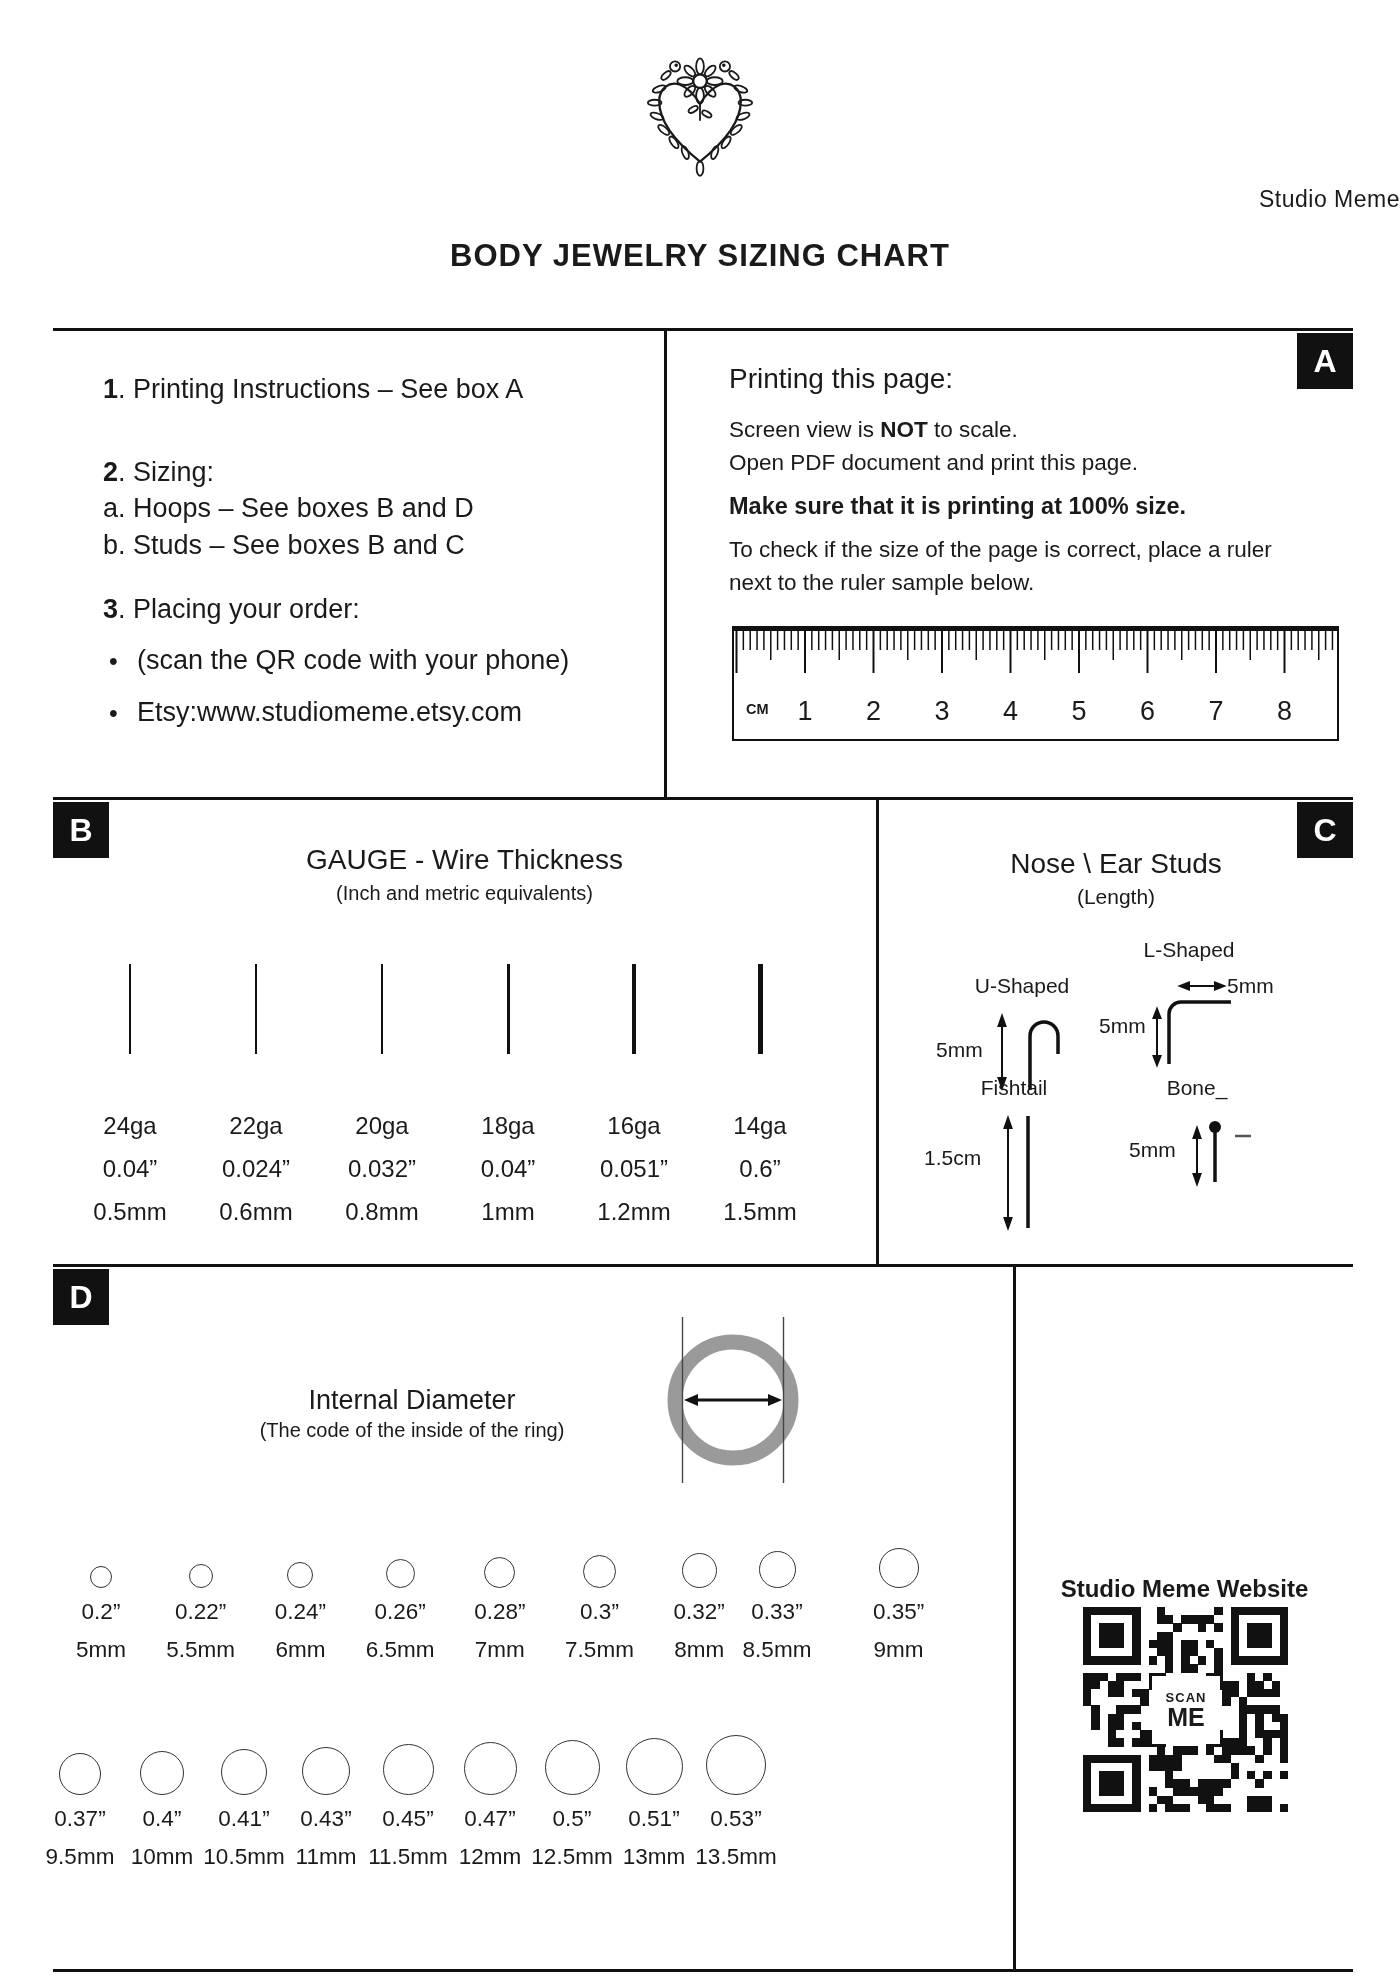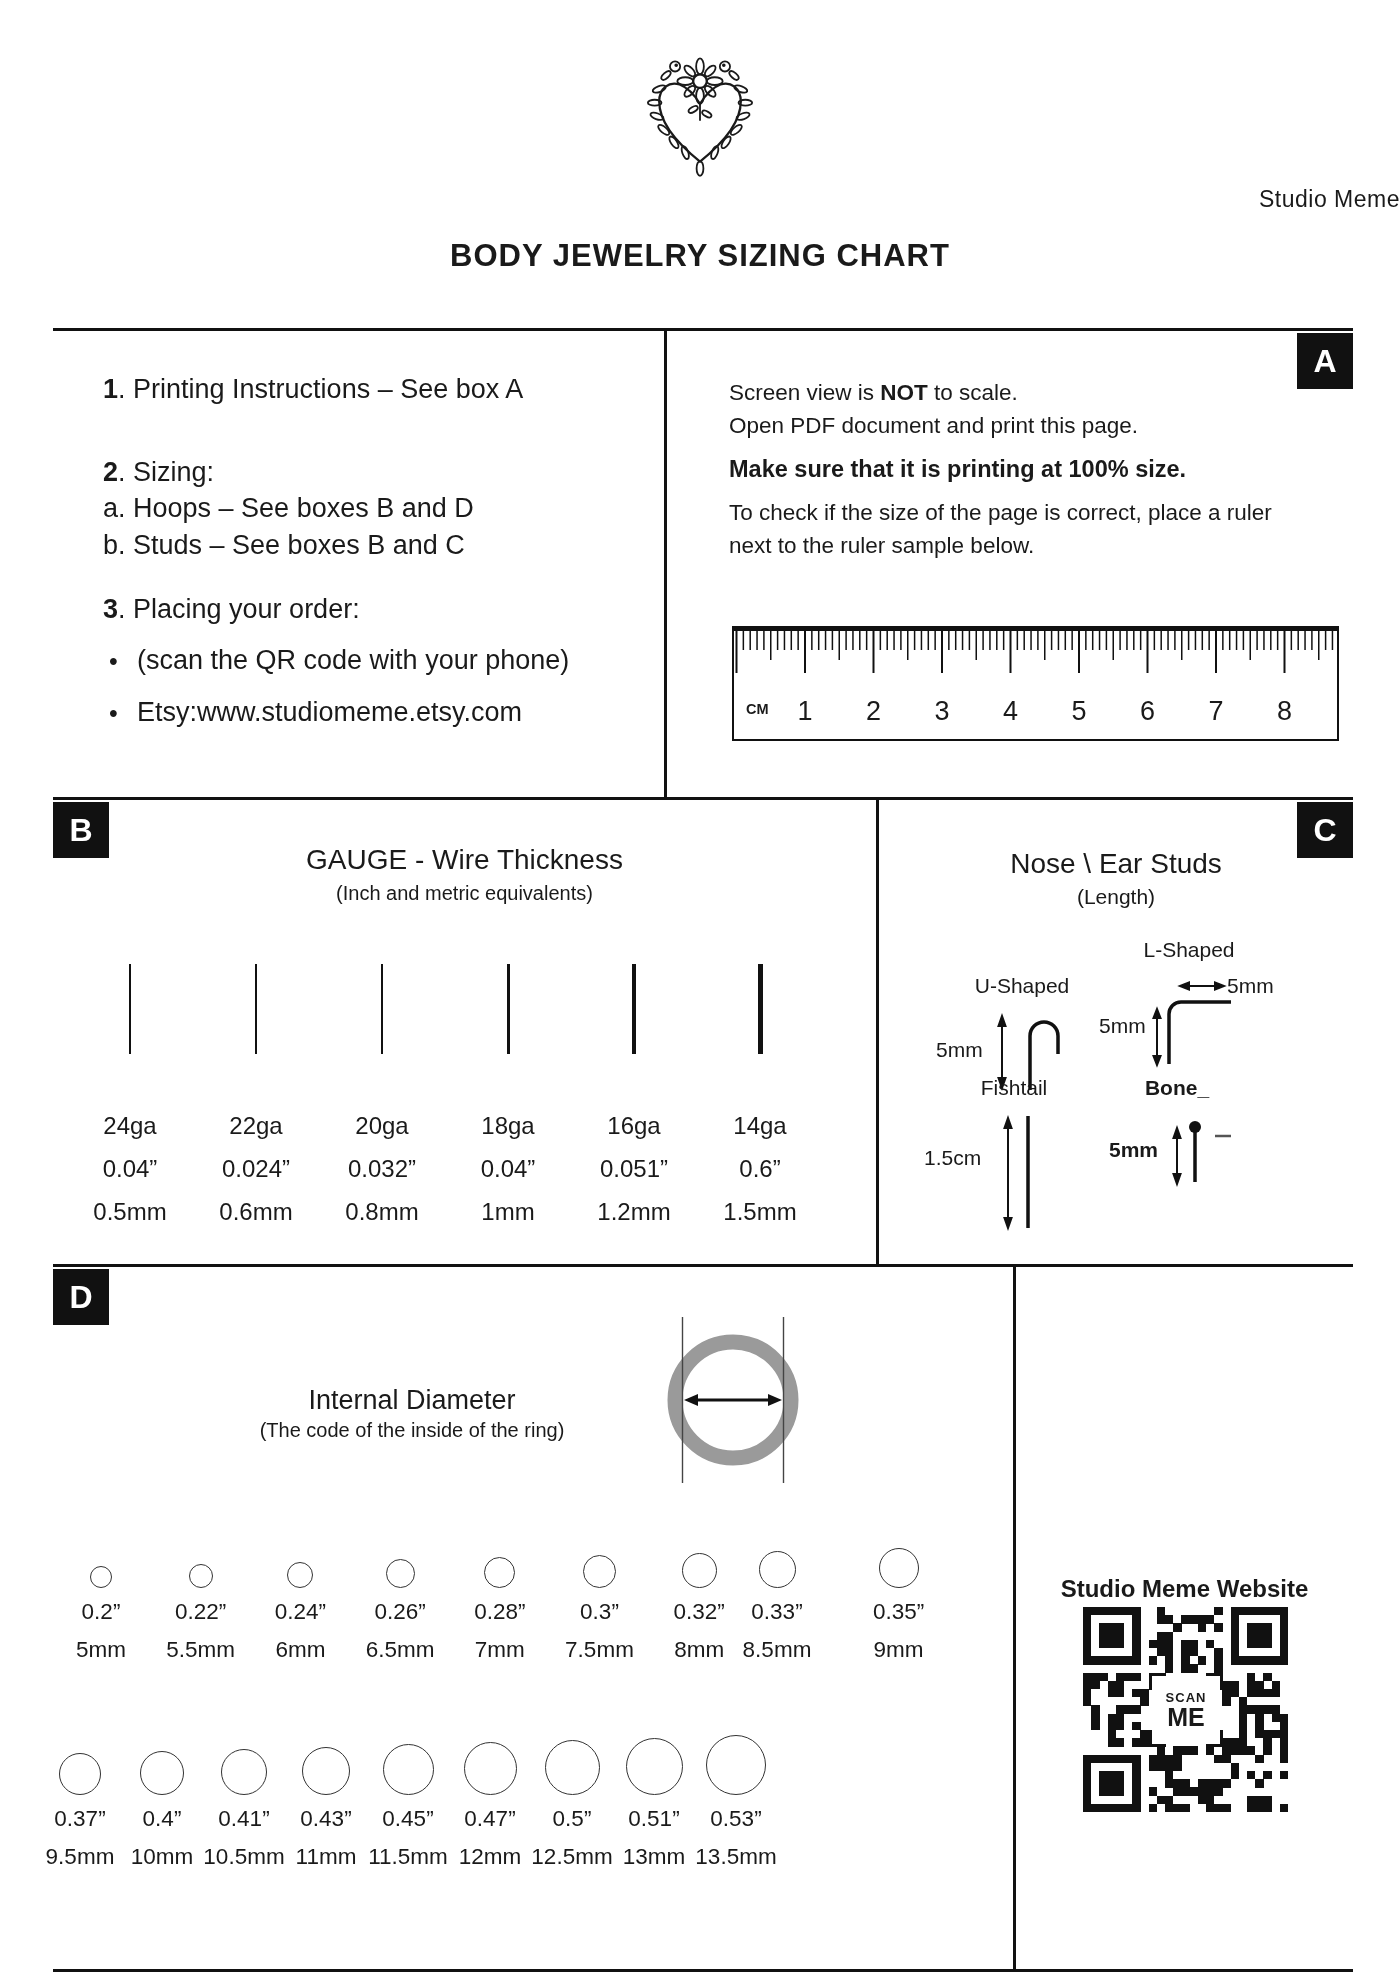--- a/index.html
+++ b/index.html
@@ -148,20 +148,21 @@
           <div class="btxt">
             <div>Etsy:www.studiomeme.etsy.com</div>
           </div>
         </div>
       </div>
     </div>
 
     <div class="col col-a">
       <div class="badge badge-right">A</div>
       <div class="a-body">
+        <div class="a-head">Printing this page:</div>
         <p class="a-p"><span>Screen view is </span><b>NOT</b><span> to scale.</span><br>
         <span>Open PDF document and print this page.</span></p>
         <p class="a-strong">Make sure that it is printing at 100% size.</p>
         <p class="a-p"><span>To check if the size of the page is correct, place a ruler</span><br>
         <span>next to the ruler sample below.</span></p>
       </div>
       <div class="ruler">
         <svg id="ruler-svg" width="601" height="108">
             <line x1="2.5" y1="0" x2="2.5" y2="42" stroke="#111" stroke-width="2"></line>
             <line x1="9.35" y1="0" x2="9.35" y2="19" stroke="#111" stroke-width="1.5"></line>
@@ -358,21 +359,21 @@
             <g stroke="#111" stroke-width="2" fill="#111">
               <line x1="16" y1="16" x2="16" y2="110"></line>
               <polygon points="12.5,18 19.5,18 16,8"></polygon>
               <polygon points="12.5,108 19.5,108 16,118"></polygon>
             </g>
             <line x1="36" y1="6" x2="36" y2="118" stroke="#111" stroke-width="3.5"></line>
           </svg>
         </div>
       </div>
 
-      <div class="stud" style="left:208px; top:276px;font-weight:bold;">
+      <div class="stud" style="left:228px; top:276px;">
         <div>Bone_</div>
         <div class="diagram" style="height:130px;">
           <span class="dim" style="left:22px; top:28px;">5mm</span>
           <svg style="position:absolute; left:78px; top:0;" width="100" height="100">
             <g stroke="#111" stroke-width="2" fill="#111">
               <line x1="12" y1="26" x2="12" y2="66"></line>
               <polygon points="8.5,28 15.5,28 12,18"></polygon>
               <polygon points="8.5,64 15.5,64 12,74"></polygon>
             </g>
             <line x1="30" y1="22" x2="30" y2="72" stroke="#111" stroke-width="3.5"></line>

